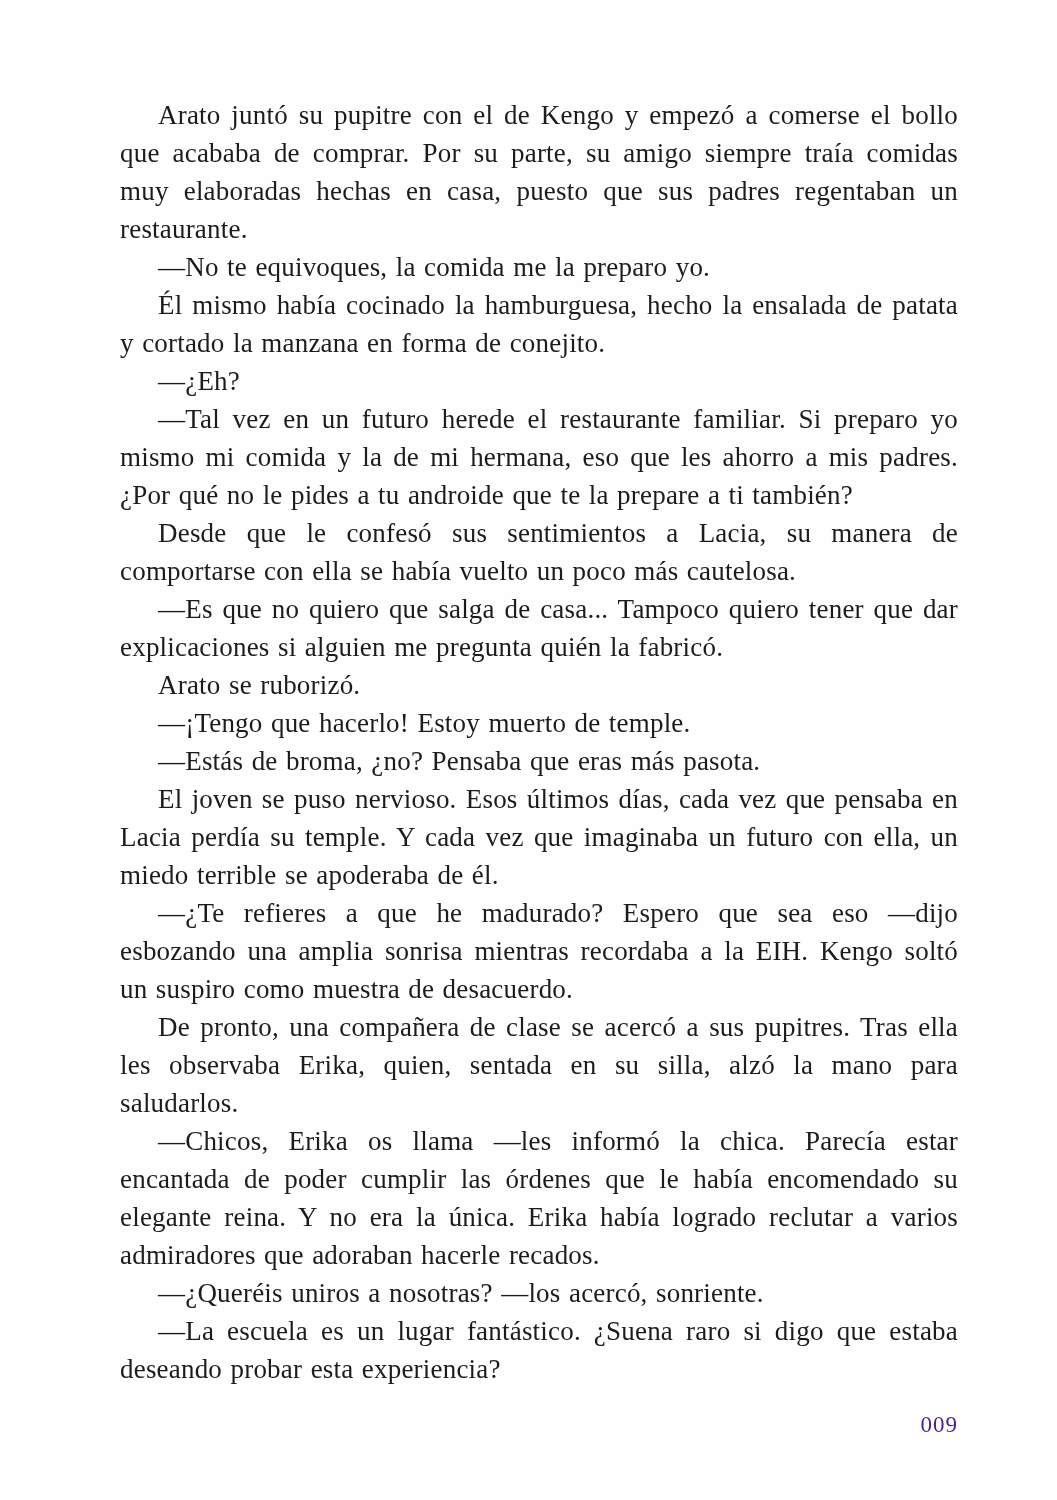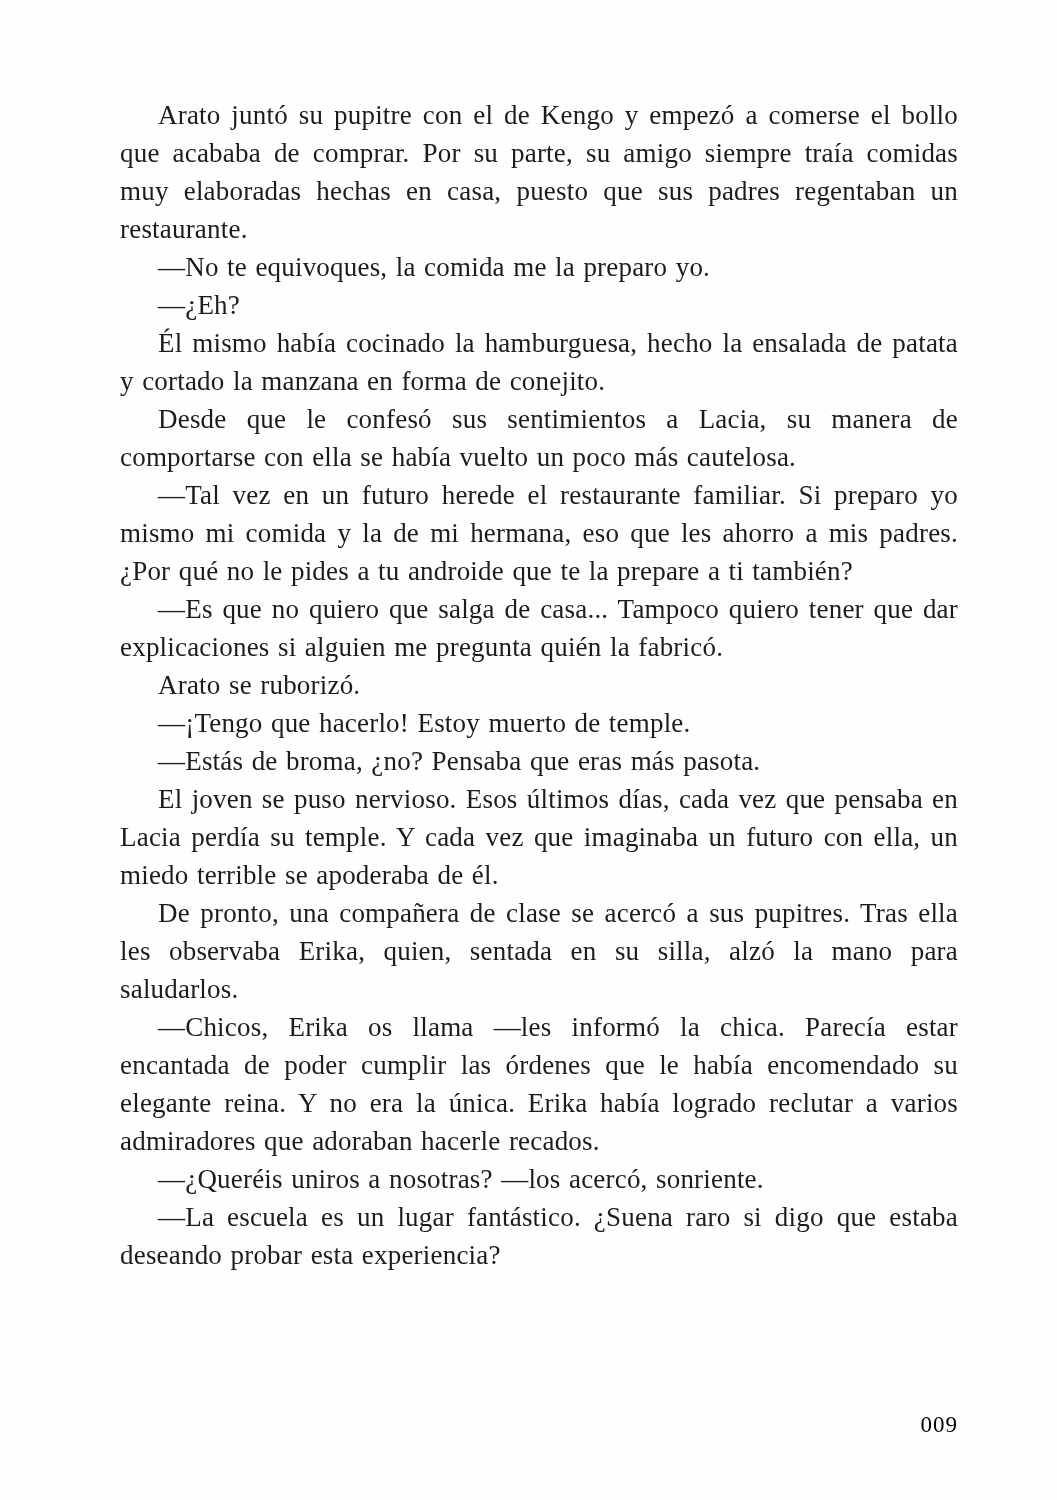--- a/index.html
+++ b/index.html
@@ -32,39 +32,40 @@
     letter-spacing: 0.2px;
     word-spacing: 1.5px;
   }
   .page-number {
     position: absolute;
     top: 1412px;
     left: 120px;
     width: 838px;
     text-align: right;
     font-size: 23px;
-    color: #000000;
+    color: #4c1d95;
     letter-spacing: 1px;
   }
 </style>
 </head>
 <body>
 
 <div class="page">
   <div class="text-block">
     <p>Arato juntó su pupitre con el de Kengo y empezó a comerse el bollo que acababa de comprar. Por su parte, su amigo siempre traía comidas muy elaboradas hechas en casa, puesto que sus padres regentaban un restaurante.</p>
     <p>—No te equivoques, la comida me la preparo yo.</p>
+    <p>Él mismo había cocinado la hamburguesa, hecho la ensalada de patata y cortado la manzana en forma de conejito.</p>
     <p>—¿Eh?</p>
-    <p>Él mismo había cocinado la hamburguesa, hecho la ensalada de patata y cortado la manzana en forma de conejito.</p>
+    <p>—Tal vez en un futuro herede el restaurante familiar. Si preparo yo mismo mi comida y la de mi hermana, eso que les ahorro a mis padres. ¿Por qué no le pides a tu androide que te la prepare a ti también?</p>
     <p>Desde que le confesó sus sentimientos a Lacia, su manera de comportarse con ella se había vuelto un poco más cautelosa.</p>
-    <p>—Tal vez en un futuro herede el restaurante familiar. Si preparo yo mismo mi comida y la de mi hermana, eso que les ahorro a mis padres. ¿Por qué no le pides a tu androide que te la prepare a ti también?</p>
     <p>—Es que no quiero que salga de casa... Tampoco quiero tener que dar explicaciones si alguien me pregunta quién la fabricó.</p>
     <p>Arato se ruborizó.</p>
     <p>—¡Tengo que hacerlo! Estoy muerto de temple.</p>
     <p>—Estás de broma, ¿no? Pensaba que eras más pasota.</p>
     <p>El joven se puso nervioso. Esos últimos días, cada vez que pensaba en Lacia perdía su temple. Y cada vez que imaginaba un futuro con ella, un miedo terrible se apoderaba de él.</p>
+    <p>—¿Te refieres a que he madurado? Espero que sea eso —dijo esbozando una amplia sonrisa mientras recordaba a la EIH. Kengo soltó un suspiro como muestra de desacuerdo.</p>
     <p>De pronto, una compañera de clase se acercó a sus pupitres. Tras ella les observaba Erika, quien, sentada en su silla, alzó la mano para saludarlos.</p>
     <p>—Chicos, Erika os llama —les informó la chica. Parecía estar encantada de poder cumplir las órdenes que le había encomendado su elegante reina. Y no era la única. Erika había logrado reclutar a varios admiradores que adoraban hacerle recados.</p>
     <p>—¿Queréis uniros a nosotras? —los acercó, sonriente.</p>
     <p>—La escuela es un lugar fantástico. ¿Suena raro si digo que estaba deseando probar esta experiencia?</p>
   </div>
   <div class="page-number">009</div>
 </div>
 
 </body></html>

